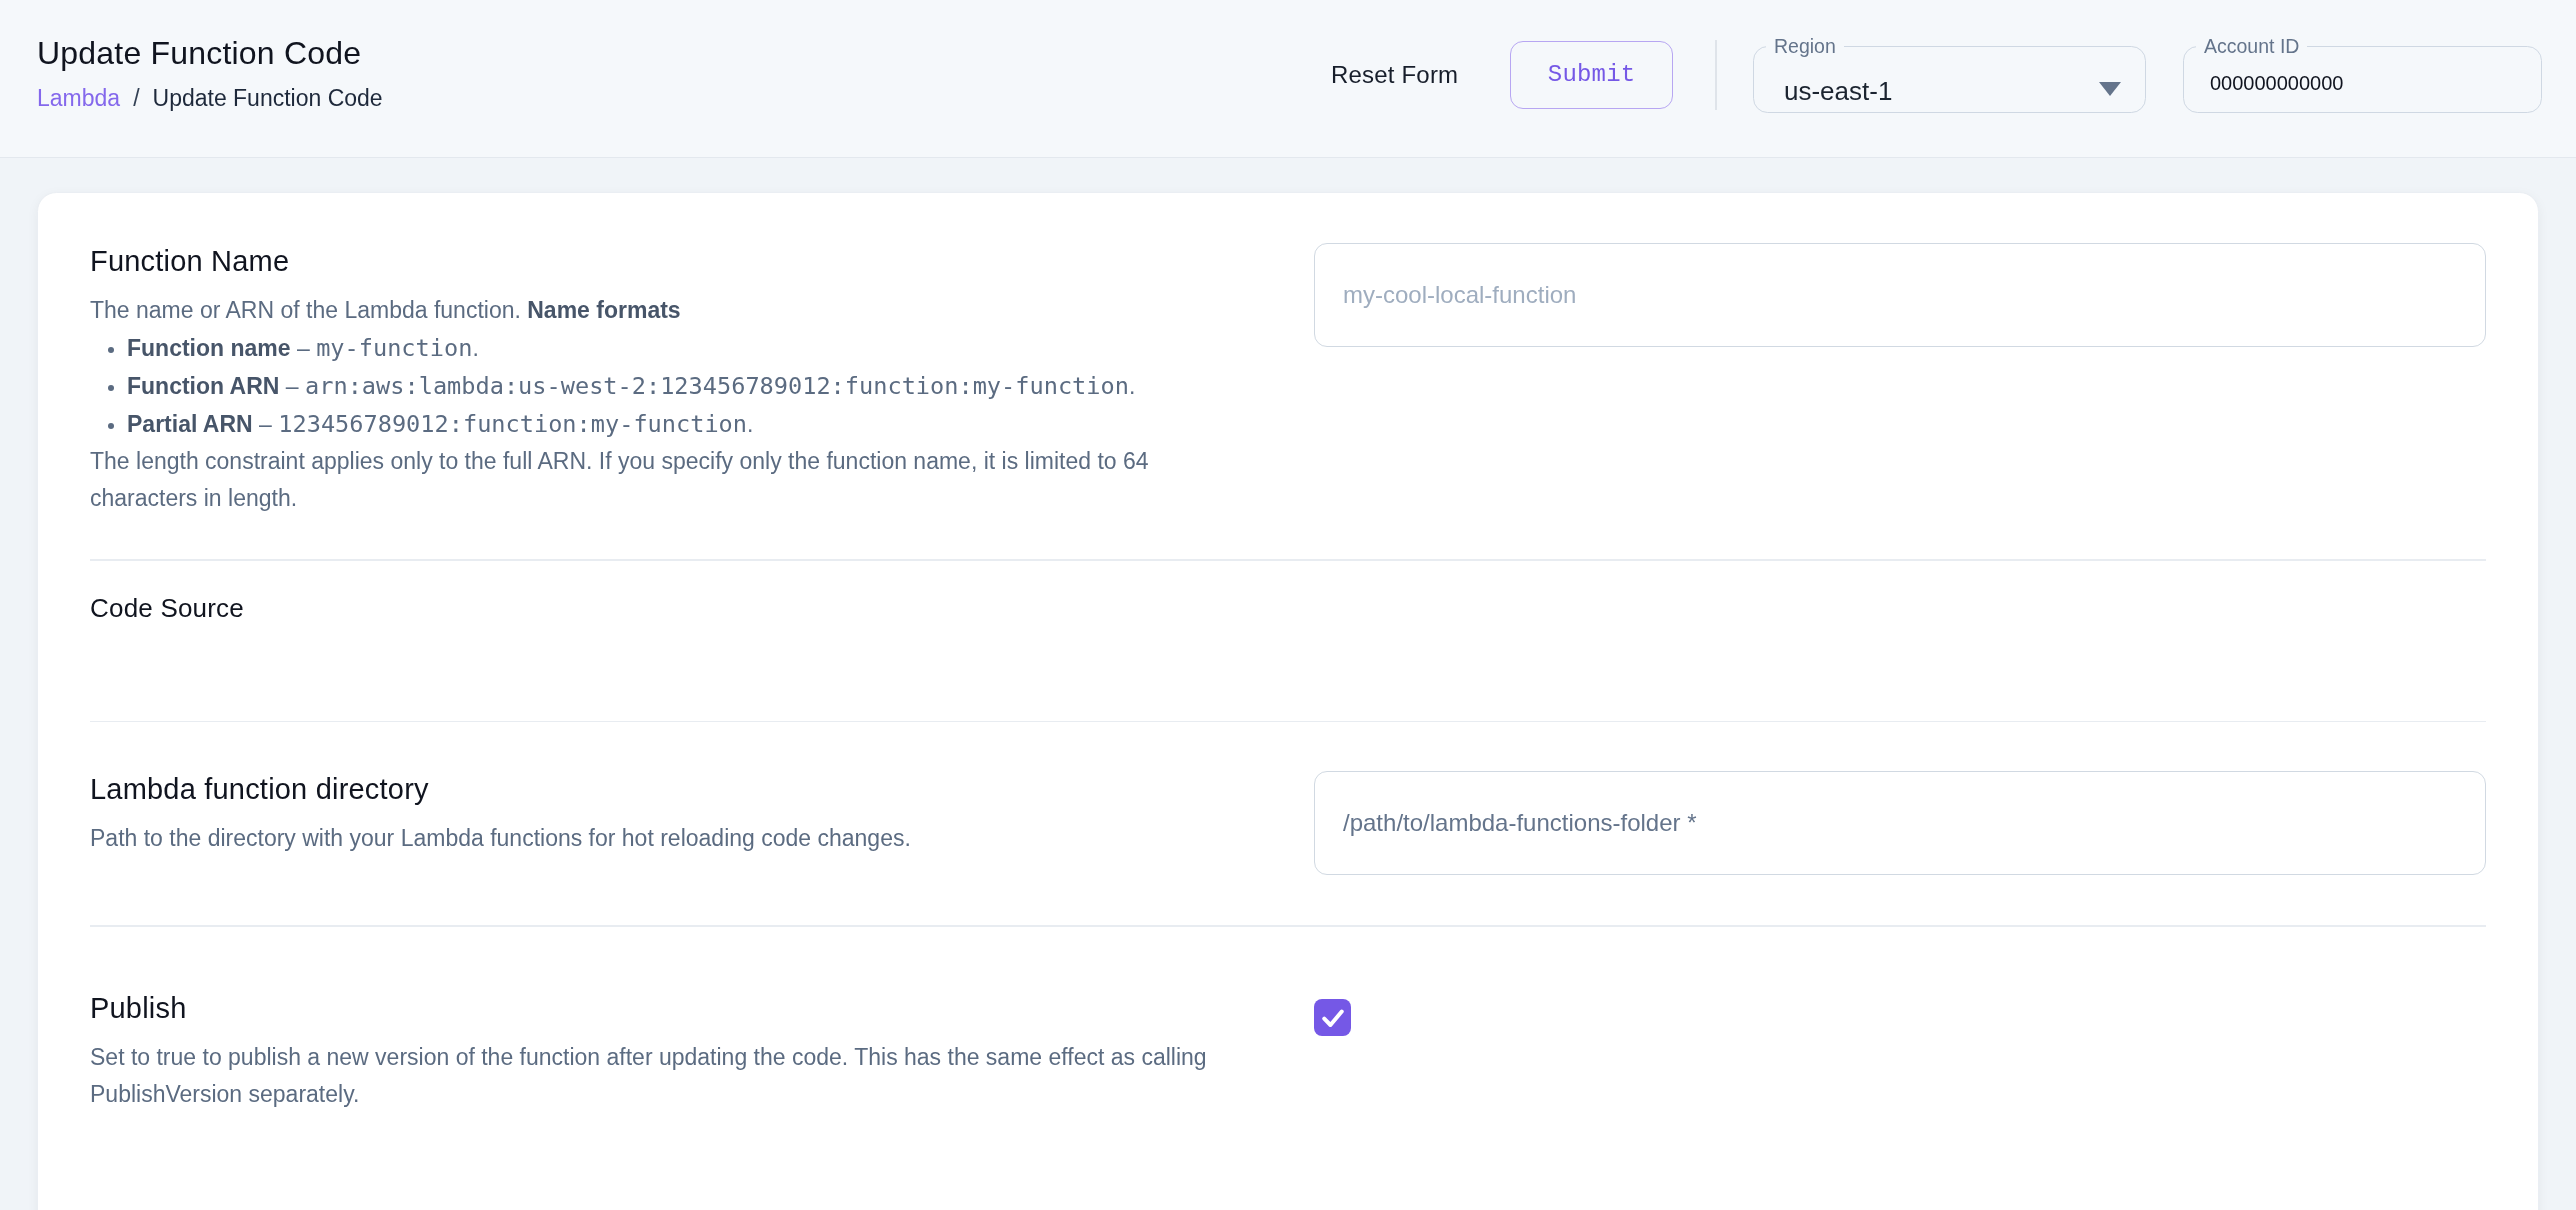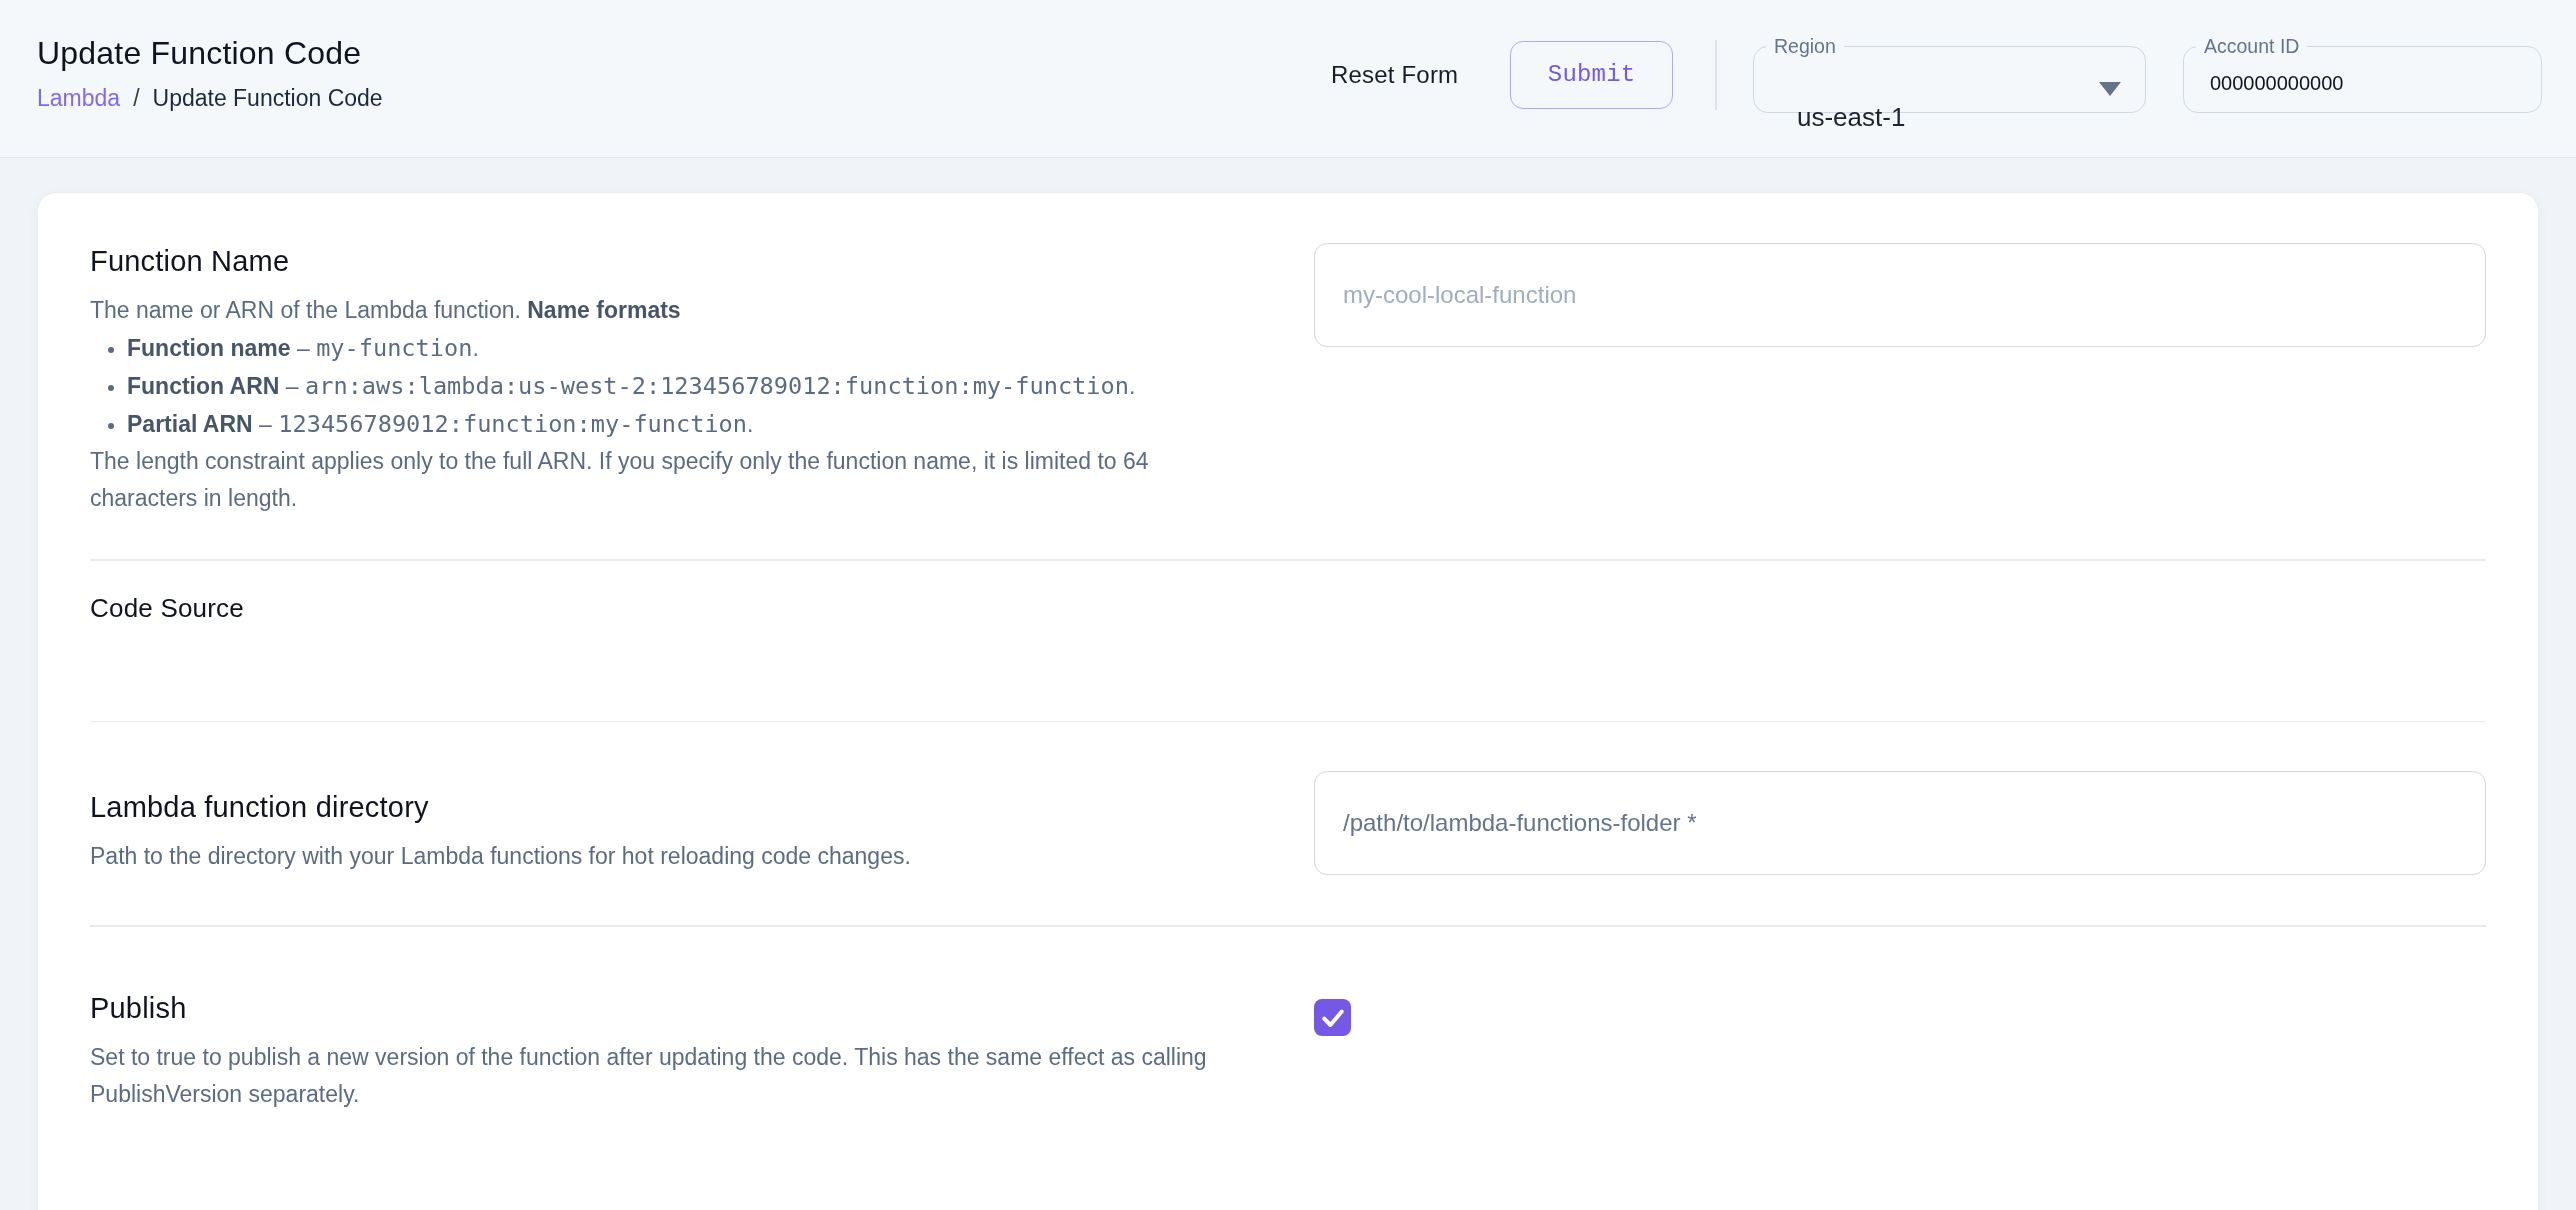--- a/index.html
+++ b/index.html
@@ -84,25 +84,24 @@
     font-size: 19.5px;
     color: #64748b;
     padding: 0 8px;
     margin-left: 12px;
     line-height: 1;
   }
   .notch-field.region { width: 393px; margin-right: 37px; cursor: pointer; }
   .notch-field.account { width: 359px; }
   .nf-value {
     position: absolute;
-    left: 43px;
+    left: 30px;
     top: 19.5px;
     font-size: 26px;
     color: #1b2430;
-    margin-top: 26px;
   }
   .nf-input {
     position: absolute;
     left: 26px;
     top: 16px;
     width: calc(100% - 78px);
     border: none;
     outline: none;
     background: transparent;
     font-family: inherit;
@@ -129,21 +128,21 @@
     padding: 0 52px;
     min-height: 1137px;
   }
   .row { display: flex; }
   .row .left { width: 1167px; flex-shrink: 0; margin-right: 57px; }
   .row .right { flex: 1; }
   .divider { height: 1.6px; background: #e8ecf1; }
 
   .row-function-name { padding: 50px 0 42px; }
   .row-code-source  { padding: 31px 0 69px; display: block; }
-  .row-directory    { padding: 49px 0 50px; align-items: flex-end; }
+  .row-directory    { padding: 49px 0 50px; }
   .row-publish      { padding: 63px 0 49px; }
 
   .section-heading {
     font-size: 29px;
     font-weight: 400;
     color: #10141f;
     line-height: 36px;
     margin-bottom: 13px;
     letter-spacing: 0.2px;
   }

